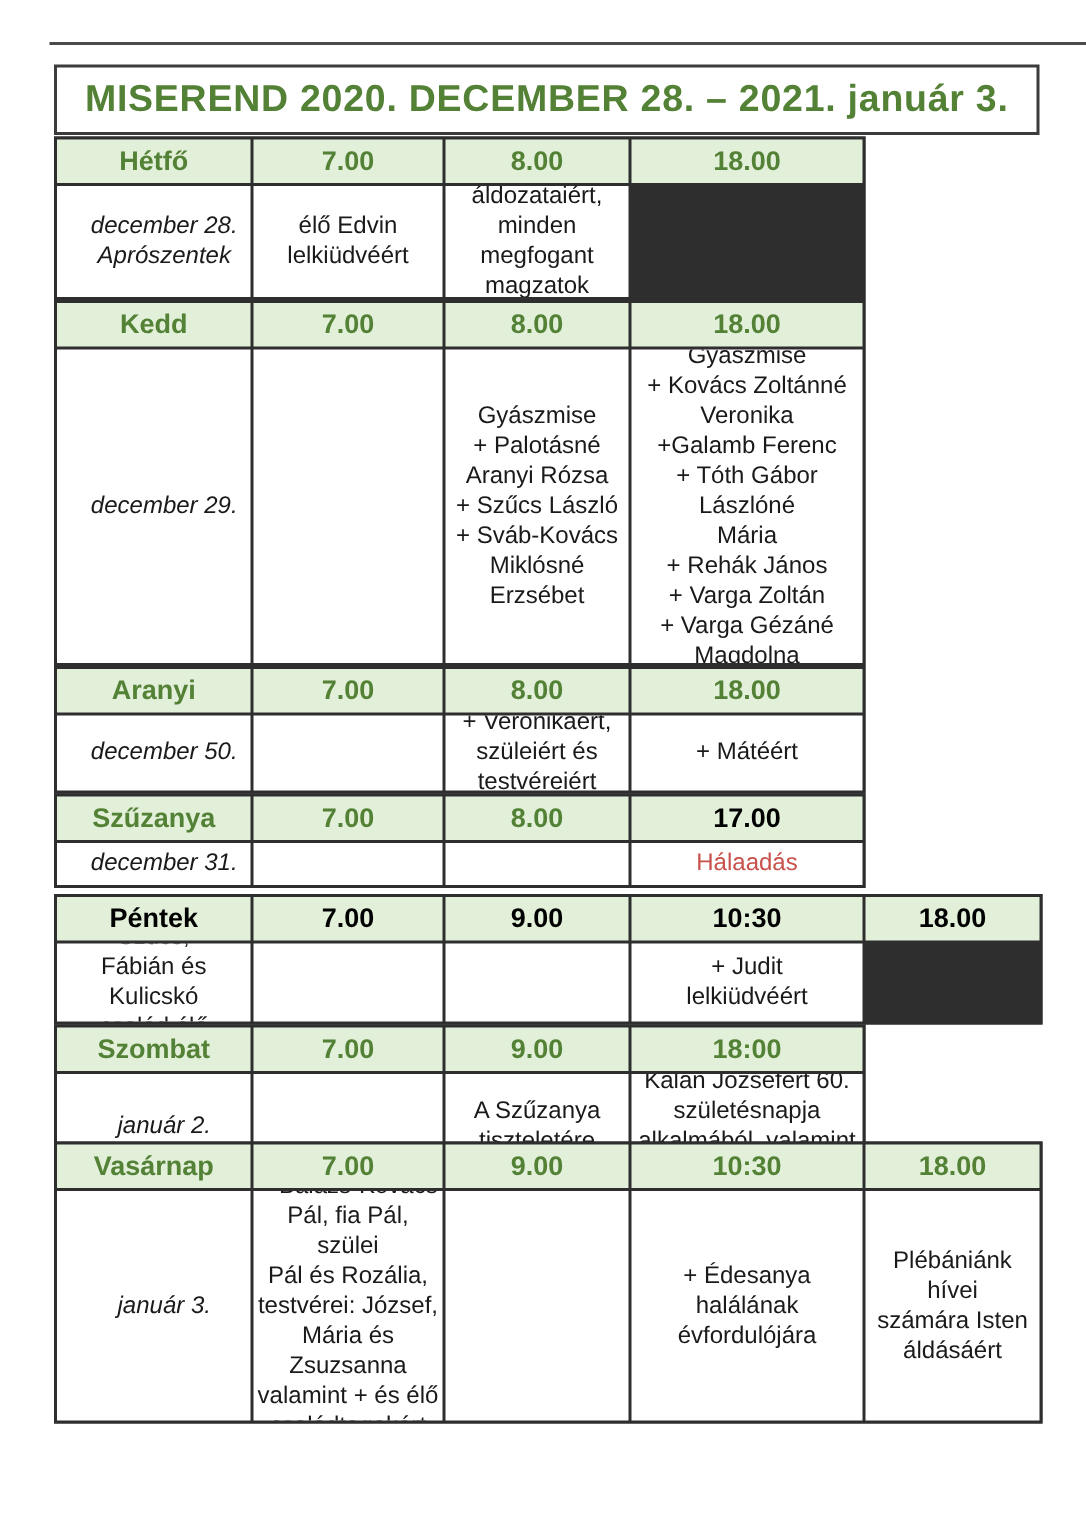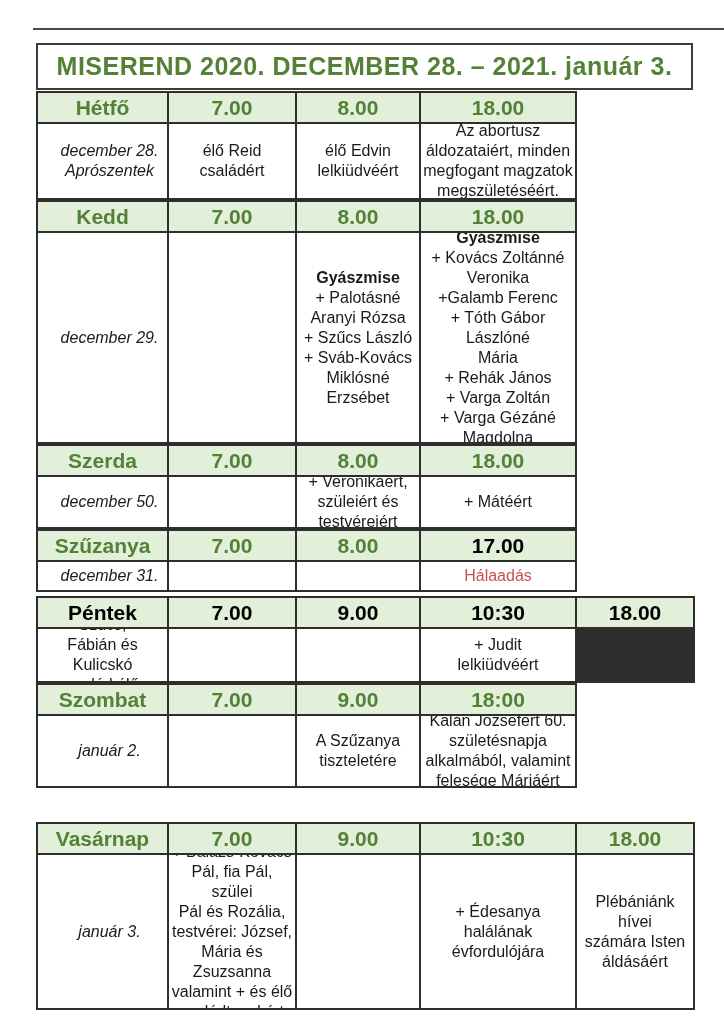--- a/index.html
+++ b/index.html
@@ -18,25 +18,25 @@
     position:absolute; left:36px; display:grid; gap:2px;
     background:#2e2e2e; border:2px solid #2e2e2e;
   }
   .cols4 { grid-template-columns:129px 126px 122px 154px; }
   .cols5 { grid-template-columns:129px 126px 122px 154px 116px; }
   .cell {
     background:#ffffff; display:flex; flex-direction:column;
     align-items:center; justify-content:center; text-align:center; overflow:hidden;
   }
   .cell span { display:block; white-space:pre-line; }
-  .hd { background:#e2efd9; font-weight:bold; font-size:21px; color:#538135; }
+  .hd { background:#e2efd9; font-weight:bold; font-size:18px; color:#538135; }
   .hd.red { color:#000000; }
   .txt { font-size:16px; line-height:1.25; color:#1a1a1a; padding:0 2px; }
   .date { font-style:italic;padding-left:16px; }
-  .bold { font-weight:bold; }
+  .bold { font-weight:normal; }
   .fri-date { color:#e6423b; }
   .soft-red { color:#c8514b; }
 </style>
 </head>
 <body>
 
 <div class="page">
 
   <div class="top-rule"></div>
 
@@ -53,23 +53,20 @@
       </div>
     <div class="cell hd">
         <span>8.00</span>
       </div>
     <div class="cell hd">
         <span>18.00</span>
       </div>
     <div class="cell txt date">
         <span>december 28.
 Aprószentek</span>
-      </div>
-    <div class="cell txt">
-        <span>élő Reid családért</span>
       </div>
     <div class="cell txt">
         <span>élő Edvin
 lelkiüdvéért</span>
       </div>
     <div class="cell txt">
         <span>Az abortusz
 áldozataiért, minden
 megfogant magzatok
 megszületéséért.</span>
@@ -112,21 +109,21 @@
 Mária
 + Rehák János
 + Varga Zoltán
 + Varga Gézáné
 Magdolna</span>
     </div>
   </section>
 
   <section class="tbl cols4" style="top:444px; grid-template-rows:29px 50px">
     <div class="cell hd">
-        <span>Szerda</span>
+        <span>Aranyi</span>
       </div>
     <div class="cell hd">
         <span>7.00</span>
       </div>
     <div class="cell hd">
         <span>8.00</span>
       </div>
     <div class="cell hd">
         <span>18.00</span>
       </div>
@@ -230,21 +227,21 @@
 tiszteletére</span>
       </div>
     <div class="cell txt">
         <span>Kalán Józsefért 60.
 születésnapja
 alkalmából, valamint
 felesége Máriáért</span>
       </div>
   </section>
 
-  <section class="tbl cols5" style="top:822px; grid-template-rows:29px 153px">
+  <section class="tbl cols5" style="top:761px; grid-template-rows:29px 153px">
     <div class="cell hd">
         <span>Vasárnap</span>
       </div>
     <div class="cell hd">
         <span>7.00</span>
       </div>
     <div class="cell hd">
         <span>9.00</span>
       </div>
     <div class="cell hd">

